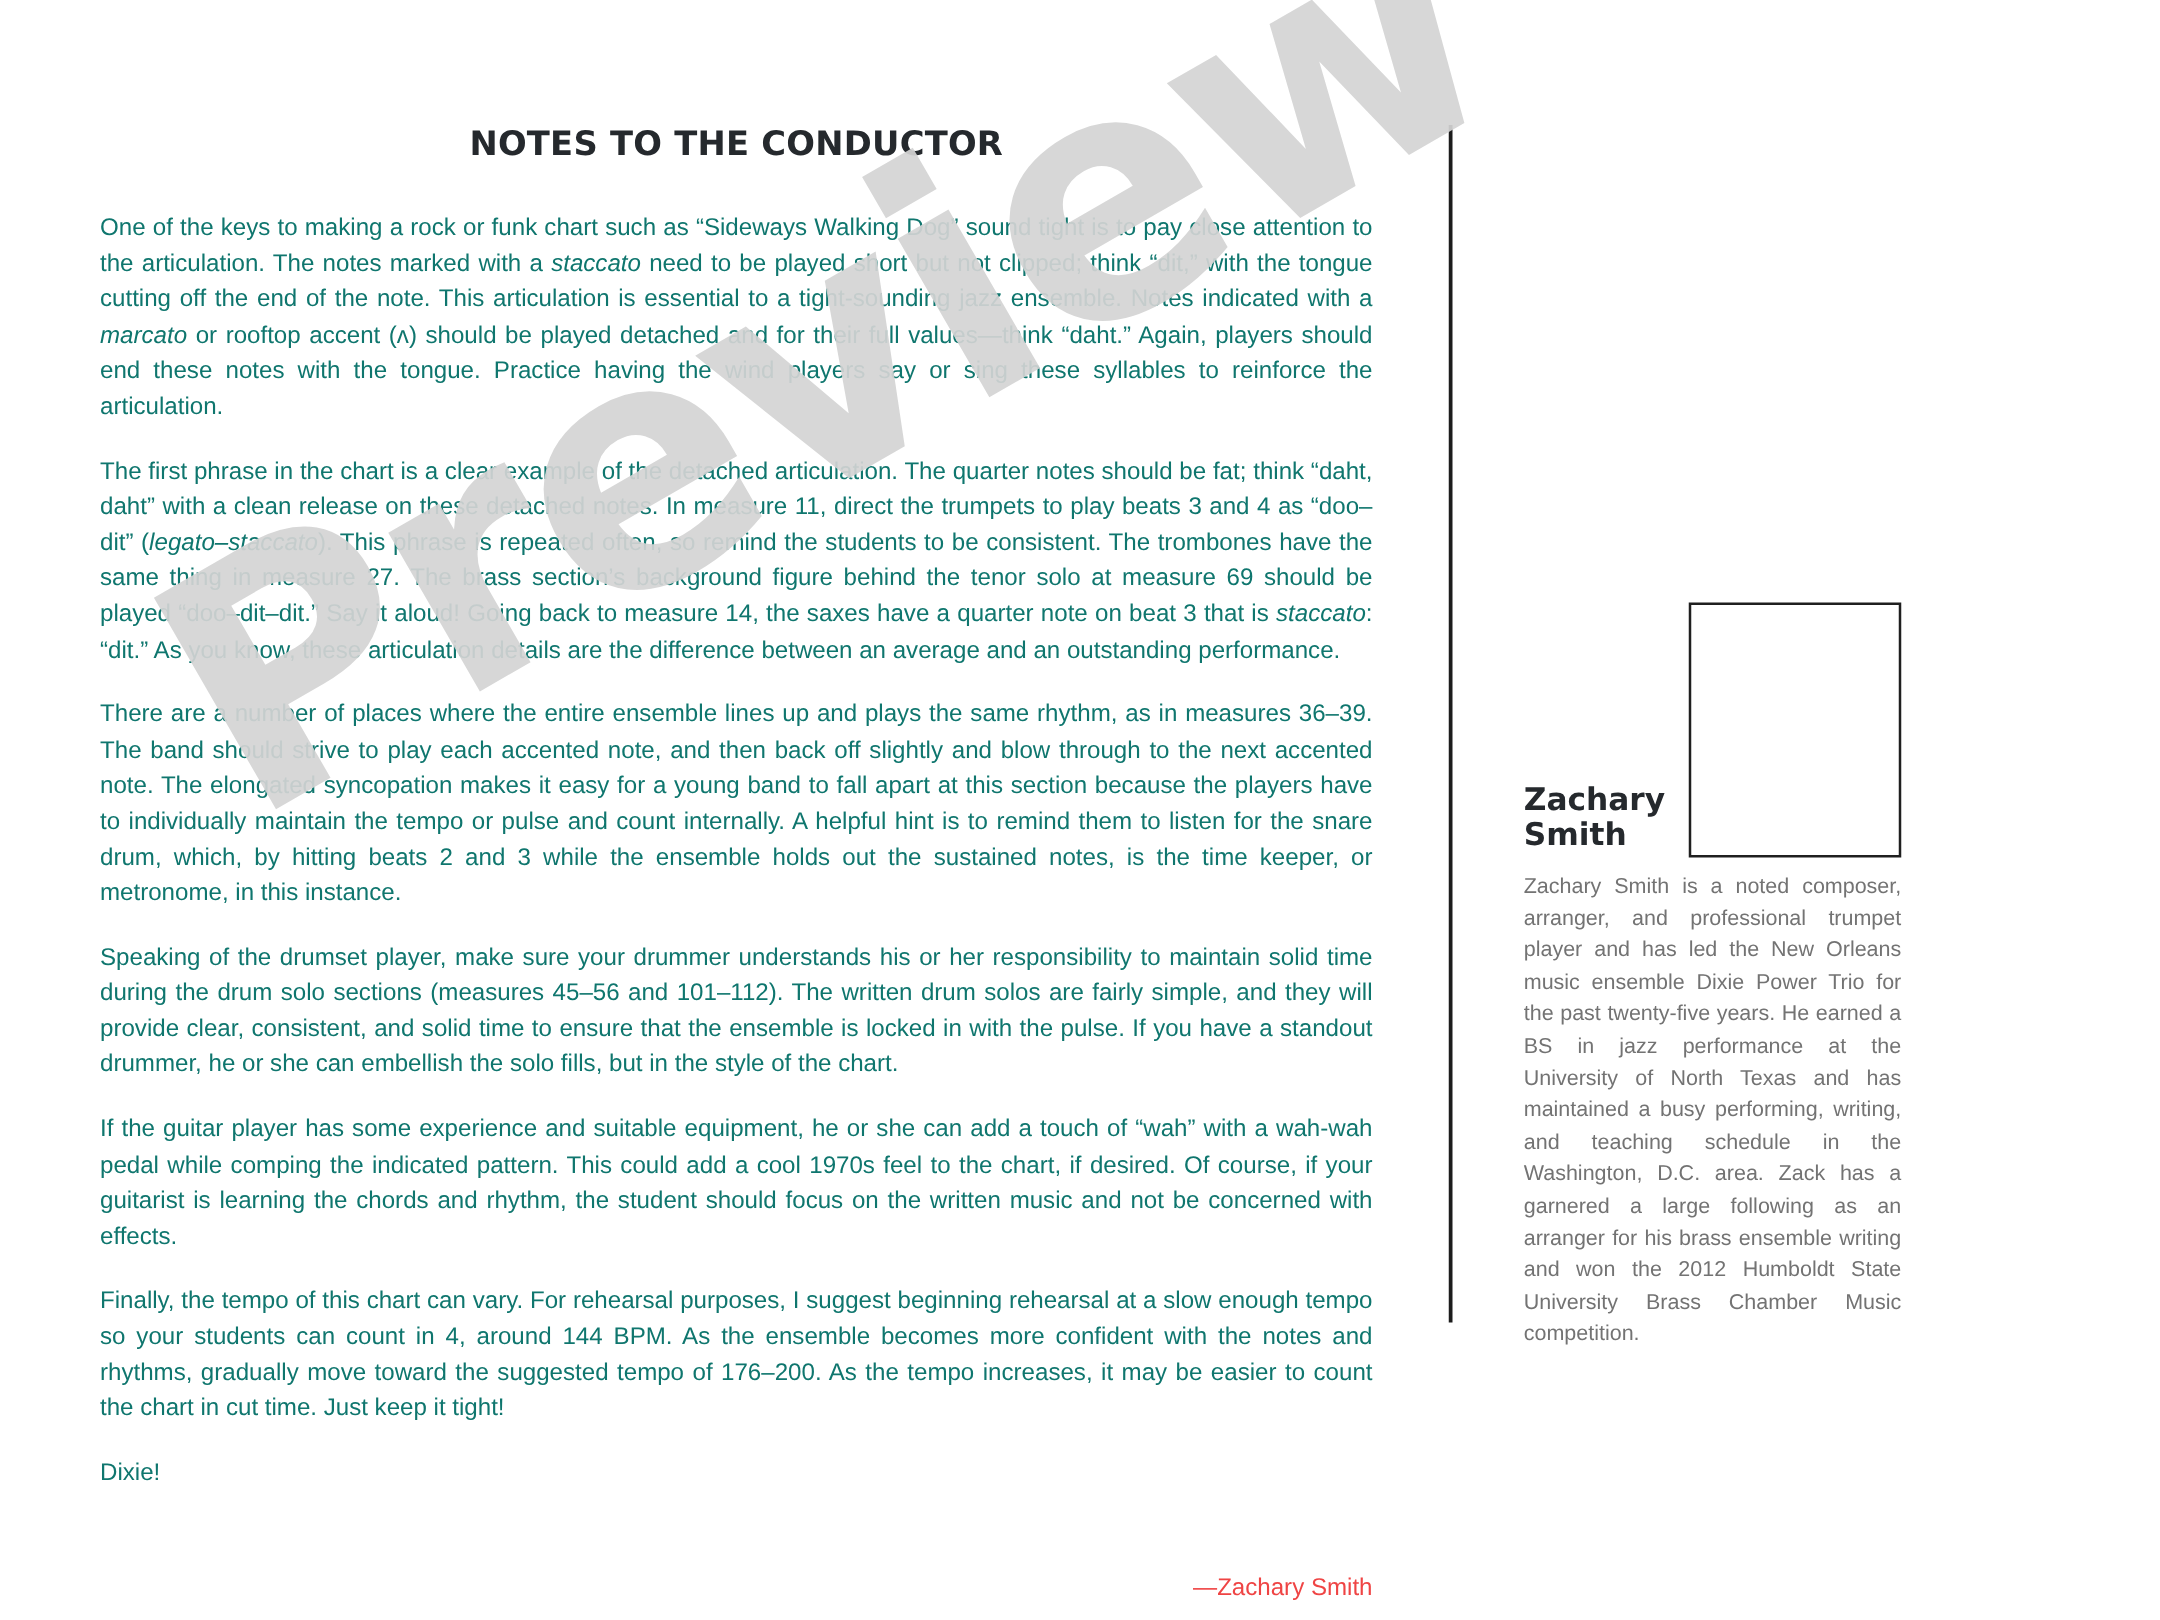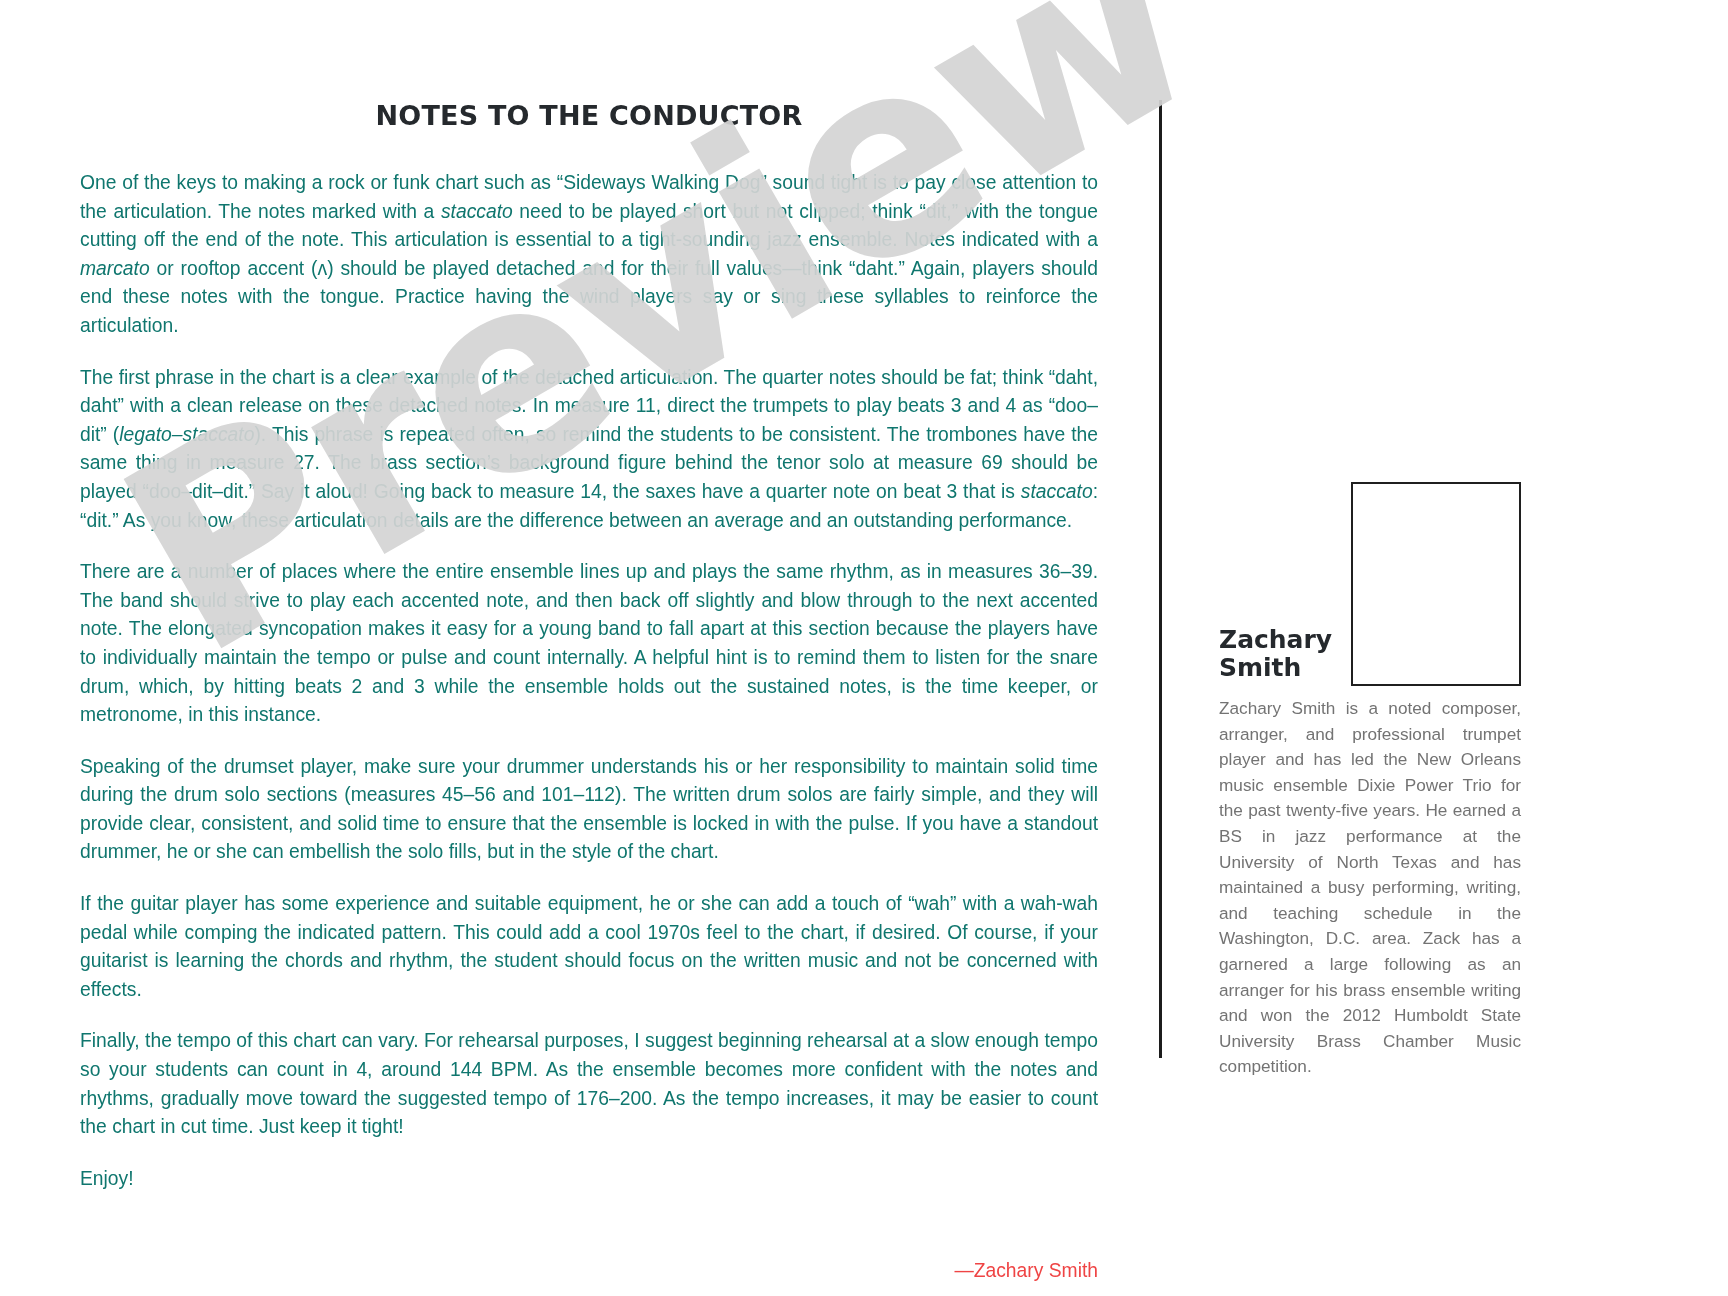--- a/index.html
+++ b/index.html
@@ -165,21 +165,21 @@
 
       <h1 id="page-title">NOTES TO THE CONDUCTOR</h1>
 
       <div id="notes-body">
           <div class="body-para"><span>One of the keys to making a rock or funk chart such as “Sideways Walking Dog” sound tight is to pay close attention to the articulation. The notes marked with a </span><em>staccato</em><span> need to be played short but not clipped; think “dit,” with the tongue cutting off the end of the note. This articulation is essential to a tight-sounding jazz ensemble. Notes indicated with a </span><em>marcato</em><span> or rooftop accent (ʌ) should be played detached and for their full values—think “daht.” Again, players should end these notes with the tongue. Practice having the wind players say or sing these syllables to reinforce the articulation.</span></div>
           <div class="body-para"><span>The first phrase in the chart is a clear example of the detached articulation. The quarter notes should be fat; think “daht, daht” with a clean release on these detached notes. In measure 11, direct the trumpets to play beats 3 and 4 as “doo–dit” (</span><em>legato–staccato</em><span>). This phrase is repeated often, so remind the students to be consistent. The trombones have the same thing in measure 27. The brass section’s background figure behind the tenor solo at measure 69 should be played “doo–dit–dit.” Say it aloud! Going back to measure 14, the saxes have a quarter note on beat 3 that is </span><em>staccato</em><span>: “dit.” As you know, these articulation details are the difference between an average and an outstanding performance.</span></div>
           <div class="body-para"><span>There are a number of places where the entire ensemble lines up and plays the same rhythm, as in measures 36–39. The band should strive to play each accented note, and then back off slightly and blow through to the next accented note. The elongated syncopation makes it easy for a young band to fall apart at this section because the players have to individually maintain the tempo or pulse and count internally. A helpful hint is to remind them to listen for the snare drum, which, by hitting beats 2 and 3 while the ensemble holds out the sustained notes, is the time keeper, or metronome, in this instance.</span></div>
           <div class="body-para"><span>Speaking of the drumset player, make sure your drummer understands his or her responsibility to maintain solid time during the drum solo sections (measures 45–56 and 101–112). The written drum solos are fairly simple, and they will provide clear, consistent, and solid time to ensure that the ensemble is locked in with the pulse. If you have a standout drummer, he or she can embellish the solo fills, but in the style of the chart.</span></div>
           <div class="body-para"><span>If the guitar player has some experience and suitable equipment, he or she can add a touch of “wah” with a wah-wah pedal while comping the indicated pattern. This could add a cool 1970s feel to the chart, if desired. Of course, if your guitarist is learning the chords and rhythm, the student should focus on the written music and not be concerned with effects.</span></div>
           <div class="body-para"><span>Finally, the tempo of this chart can vary. For rehearsal purposes, I suggest beginning rehearsal at a slow enough tempo so your students can count in 4, around 144 BPM. As the ensemble becomes more confident with the notes and rhythms, gradually move toward the suggested tempo of 176–200. As the tempo increases, it may be easier to count the chart in cut time. Just keep it tight!</span></div>
-          <div class="body-para last-of-block"><span>Enjoy!</span></div>
+          <div class="body-para last-of-block"><span>Dixie!</span></div>
         </div>
 
       <div id="signature">—Zachary Smith</div>
     </div>
 
     <div id="divider"></div>
 
     <div id="bio-column">
 
       <div id="composer-block">

